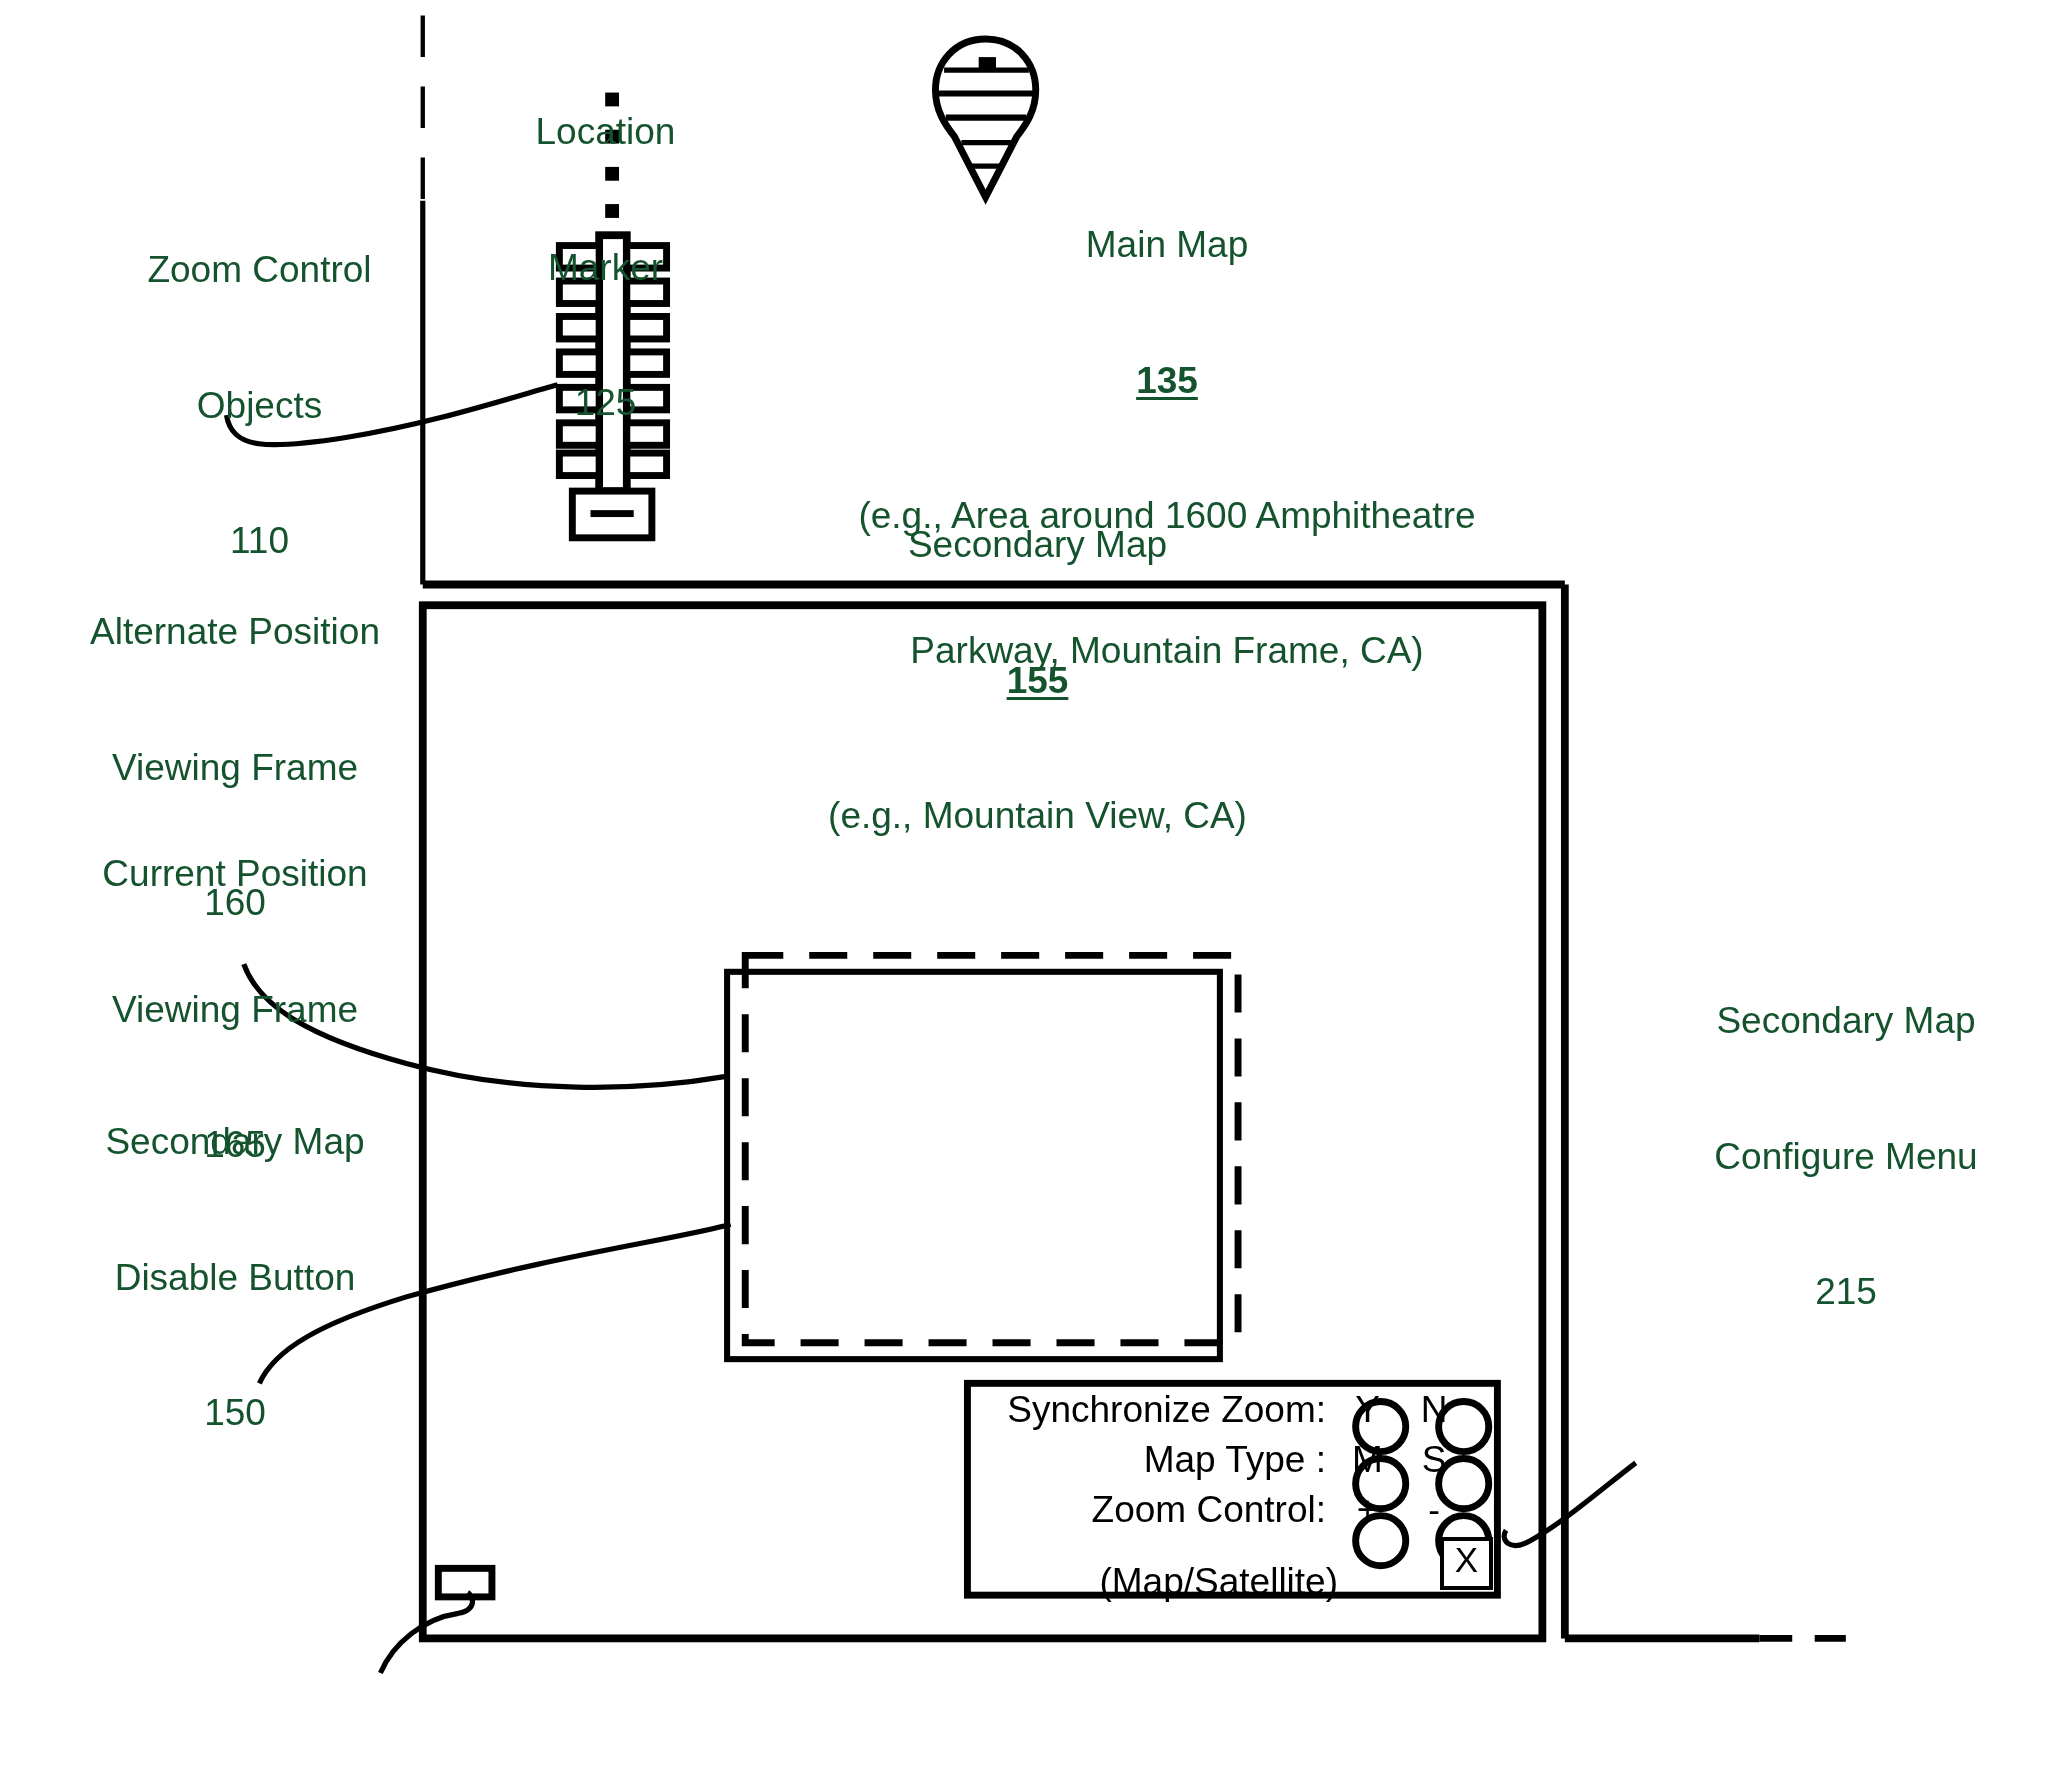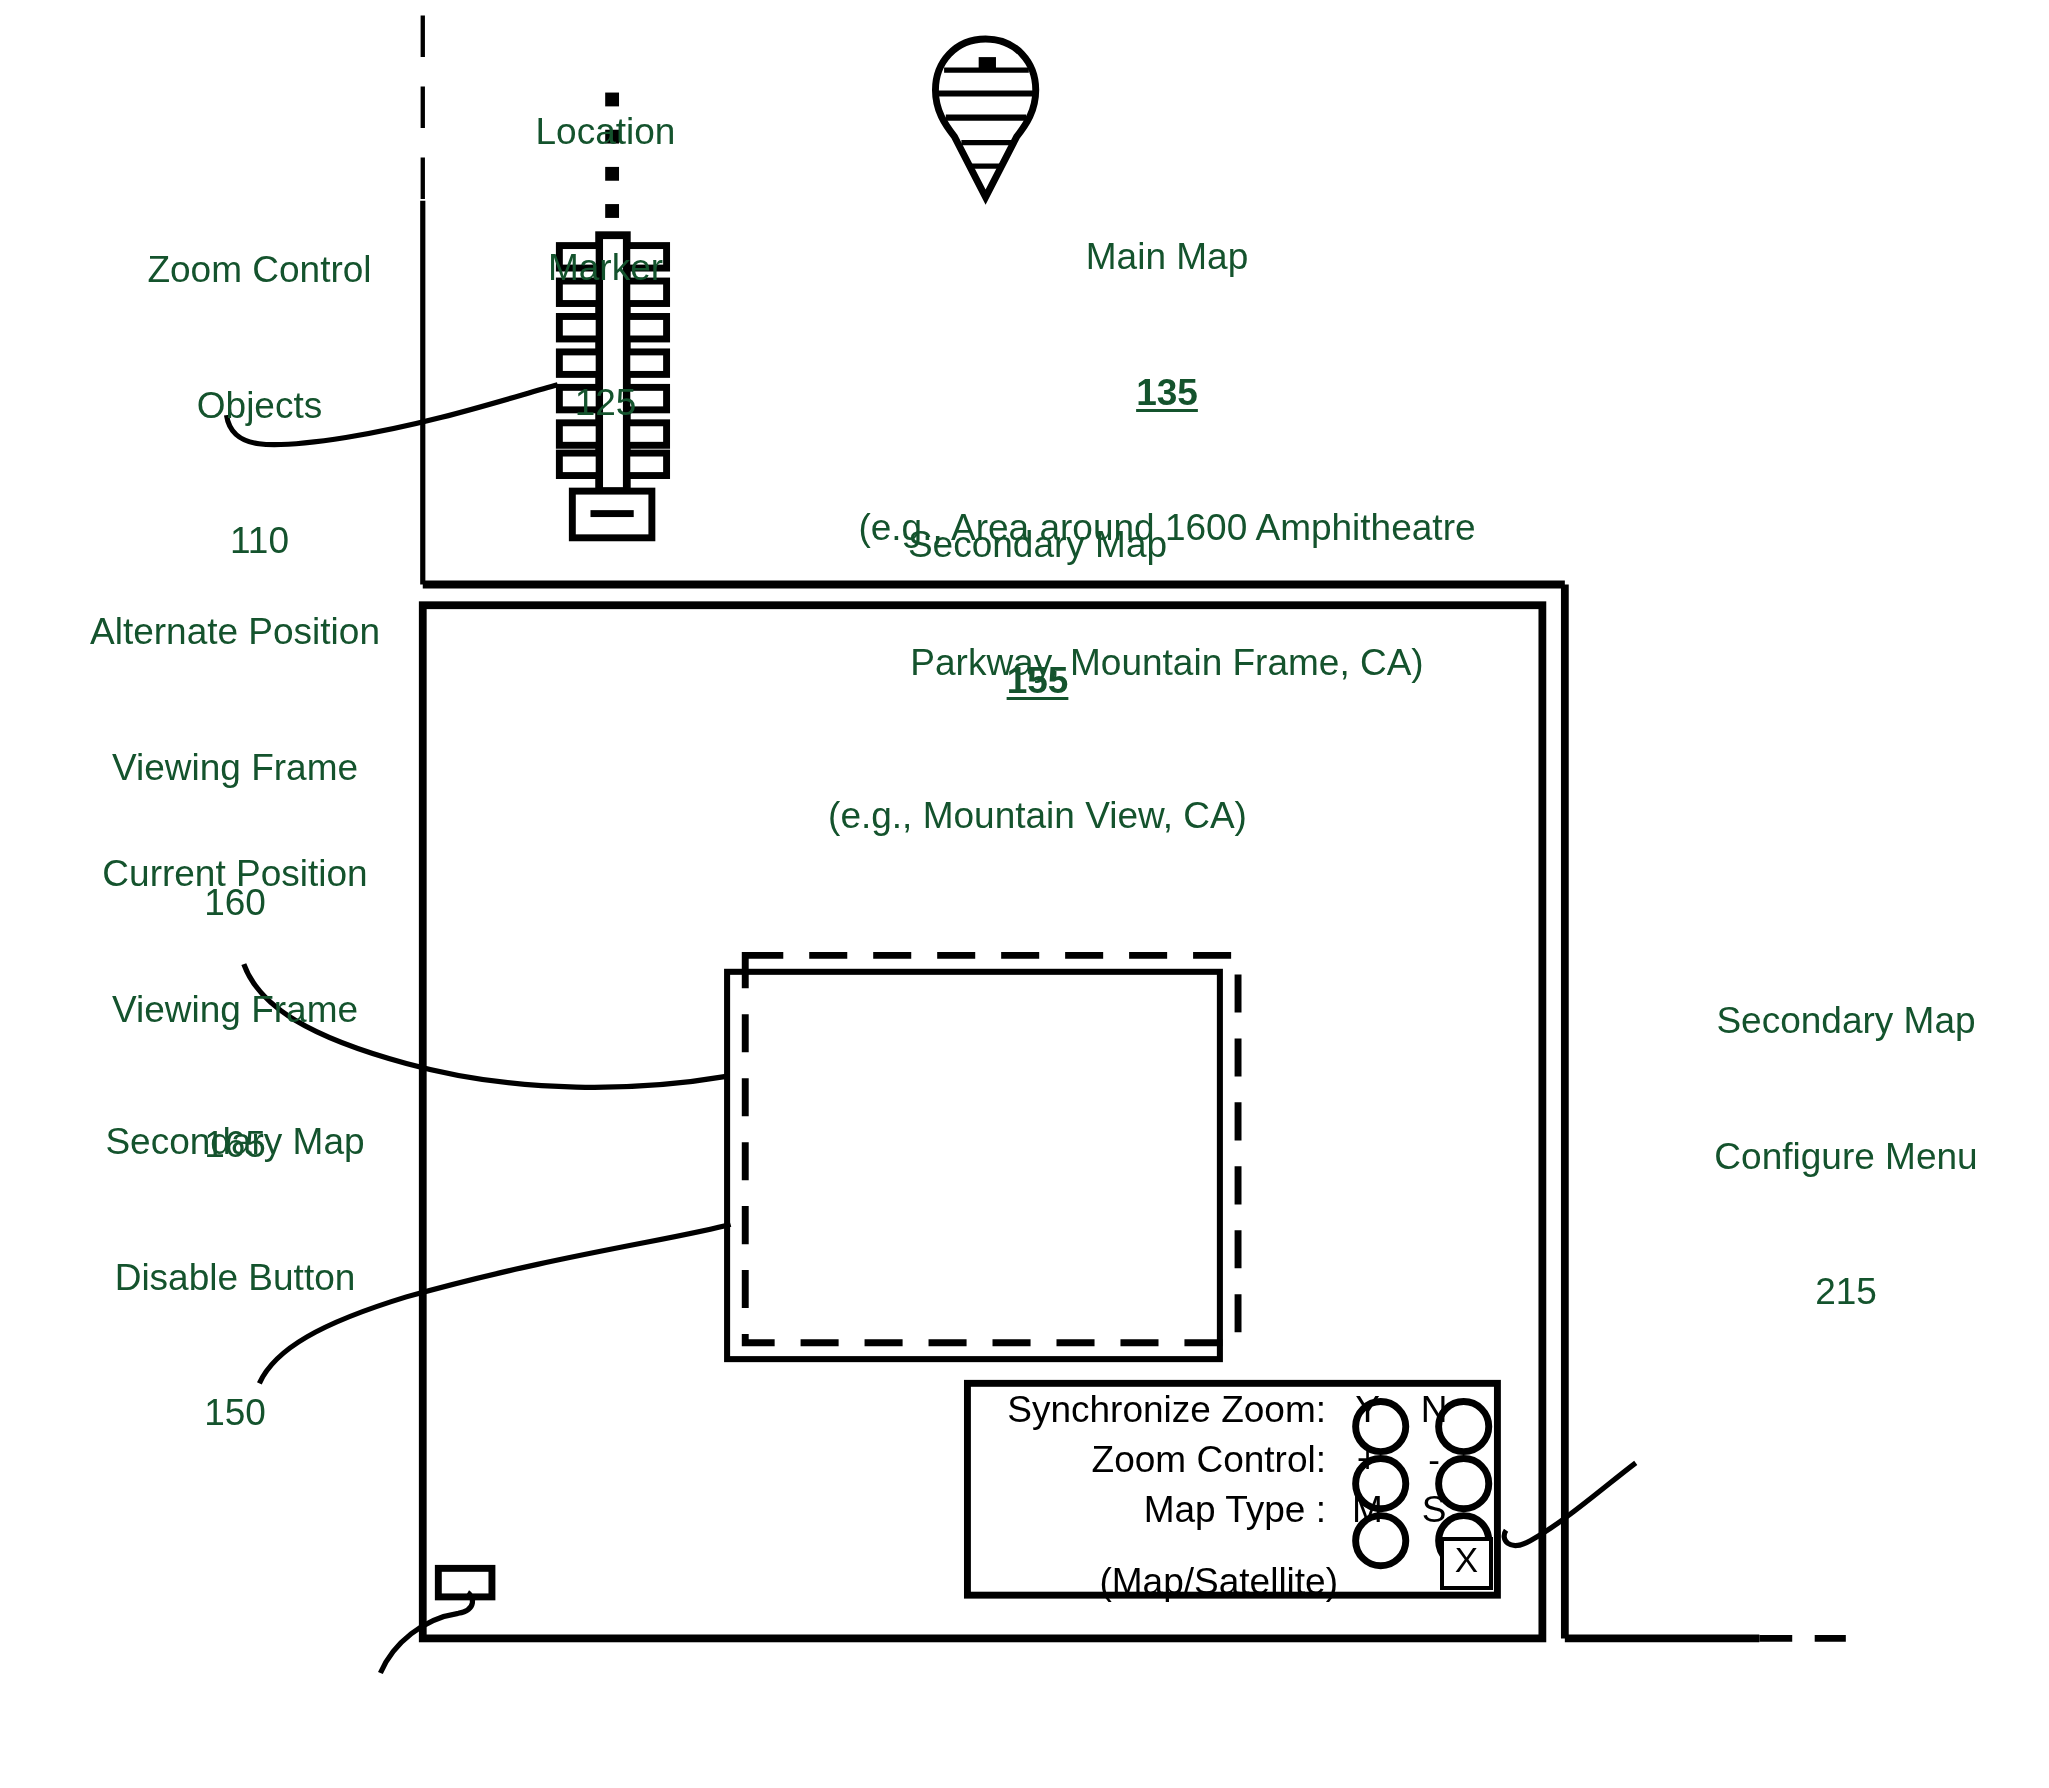--- a/index.html
+++ b/index.html
@@ -40,21 +40,21 @@
   .lbl .numu {
     font-weight: 700;
     text-decoration: underline;
     text-underline-offset: 4.3px;
   }
   .lbl-line { display: block; }
 
   
   #label-zoom-control-objects { left: 52px;  top: 157px;  width: 415px; }
   #label-location-marker      { left: 467px; top: 19px;   width: 277px; }
-  #label-main-map             { left: 683px; top: 144px;  width: 968px; text-align: center; }
+  #label-main-map             { left: 683px; top: 132px;  width: 968px; text-align: center; }
   #label-secondary-map        { left: 605px; top: 432px;  width: 865px; }
   #label-alt-frame            { left: 19px;  top: 519px;  width: 432px; }
   #label-cur-frame            { left: 19px;  top: 761px;  width: 432px; }
   #label-disable-button       { left: 19px;  top: 1029px; width: 432px; }
   #label-configure-menu       { left: 1656px;top: 908px; width: 380px; }
 
   
   #configure-menu-text {
     position: absolute;
     left: 975px;
@@ -244,29 +244,29 @@
     <span class="lbl-line num">215</span>
   </div>
 
   <div id="configure-menu-text">
     <div class="cm-row">
       <span class="cm-label">Synchronize Zoom:</span>
       <span style="display:inline-block;width:83px;text-align:center;">Y</span>
       <span style="display:inline-block;width:50px;text-align:center;">N</span>
     </div>
     <div class="cm-row">
+      <span class="cm-label">Map Type :</span>
+      <span style="display:inline-block;width:83px;text-align:center;">M</span>
+      <span style="display:inline-block;width:50px;text-align:center;">S</span>
+    </div>
+    <div class="cm-row">
       <span class="cm-label">Zoom Control:</span>
       <span style="display:inline-block;width:83px;text-align:center;">+</span>
       <span style="display:inline-block;width:50px;text-align:center;font-size:35px;">-</span>
     </div>
-    <div class="cm-row">
-      <span class="cm-label">Map Type :</span>
-      <span style="display:inline-block;width:83px;text-align:center;">M</span>
-      <span style="display:inline-block;width:50px;text-align:center;">S</span>
-    </div>
     <div class="cm-sub" style="width:363px;">(Map/Satellite)</div>
   </div>
 
   <div style="position:absolute;left:1440px;top:1537px;width:45px;height:45px;
               border:4.3px solid #000;background:#fff;
               font-size:35px;line-height:38px;text-align:center;">X</div>
 
 </div>
 
 

